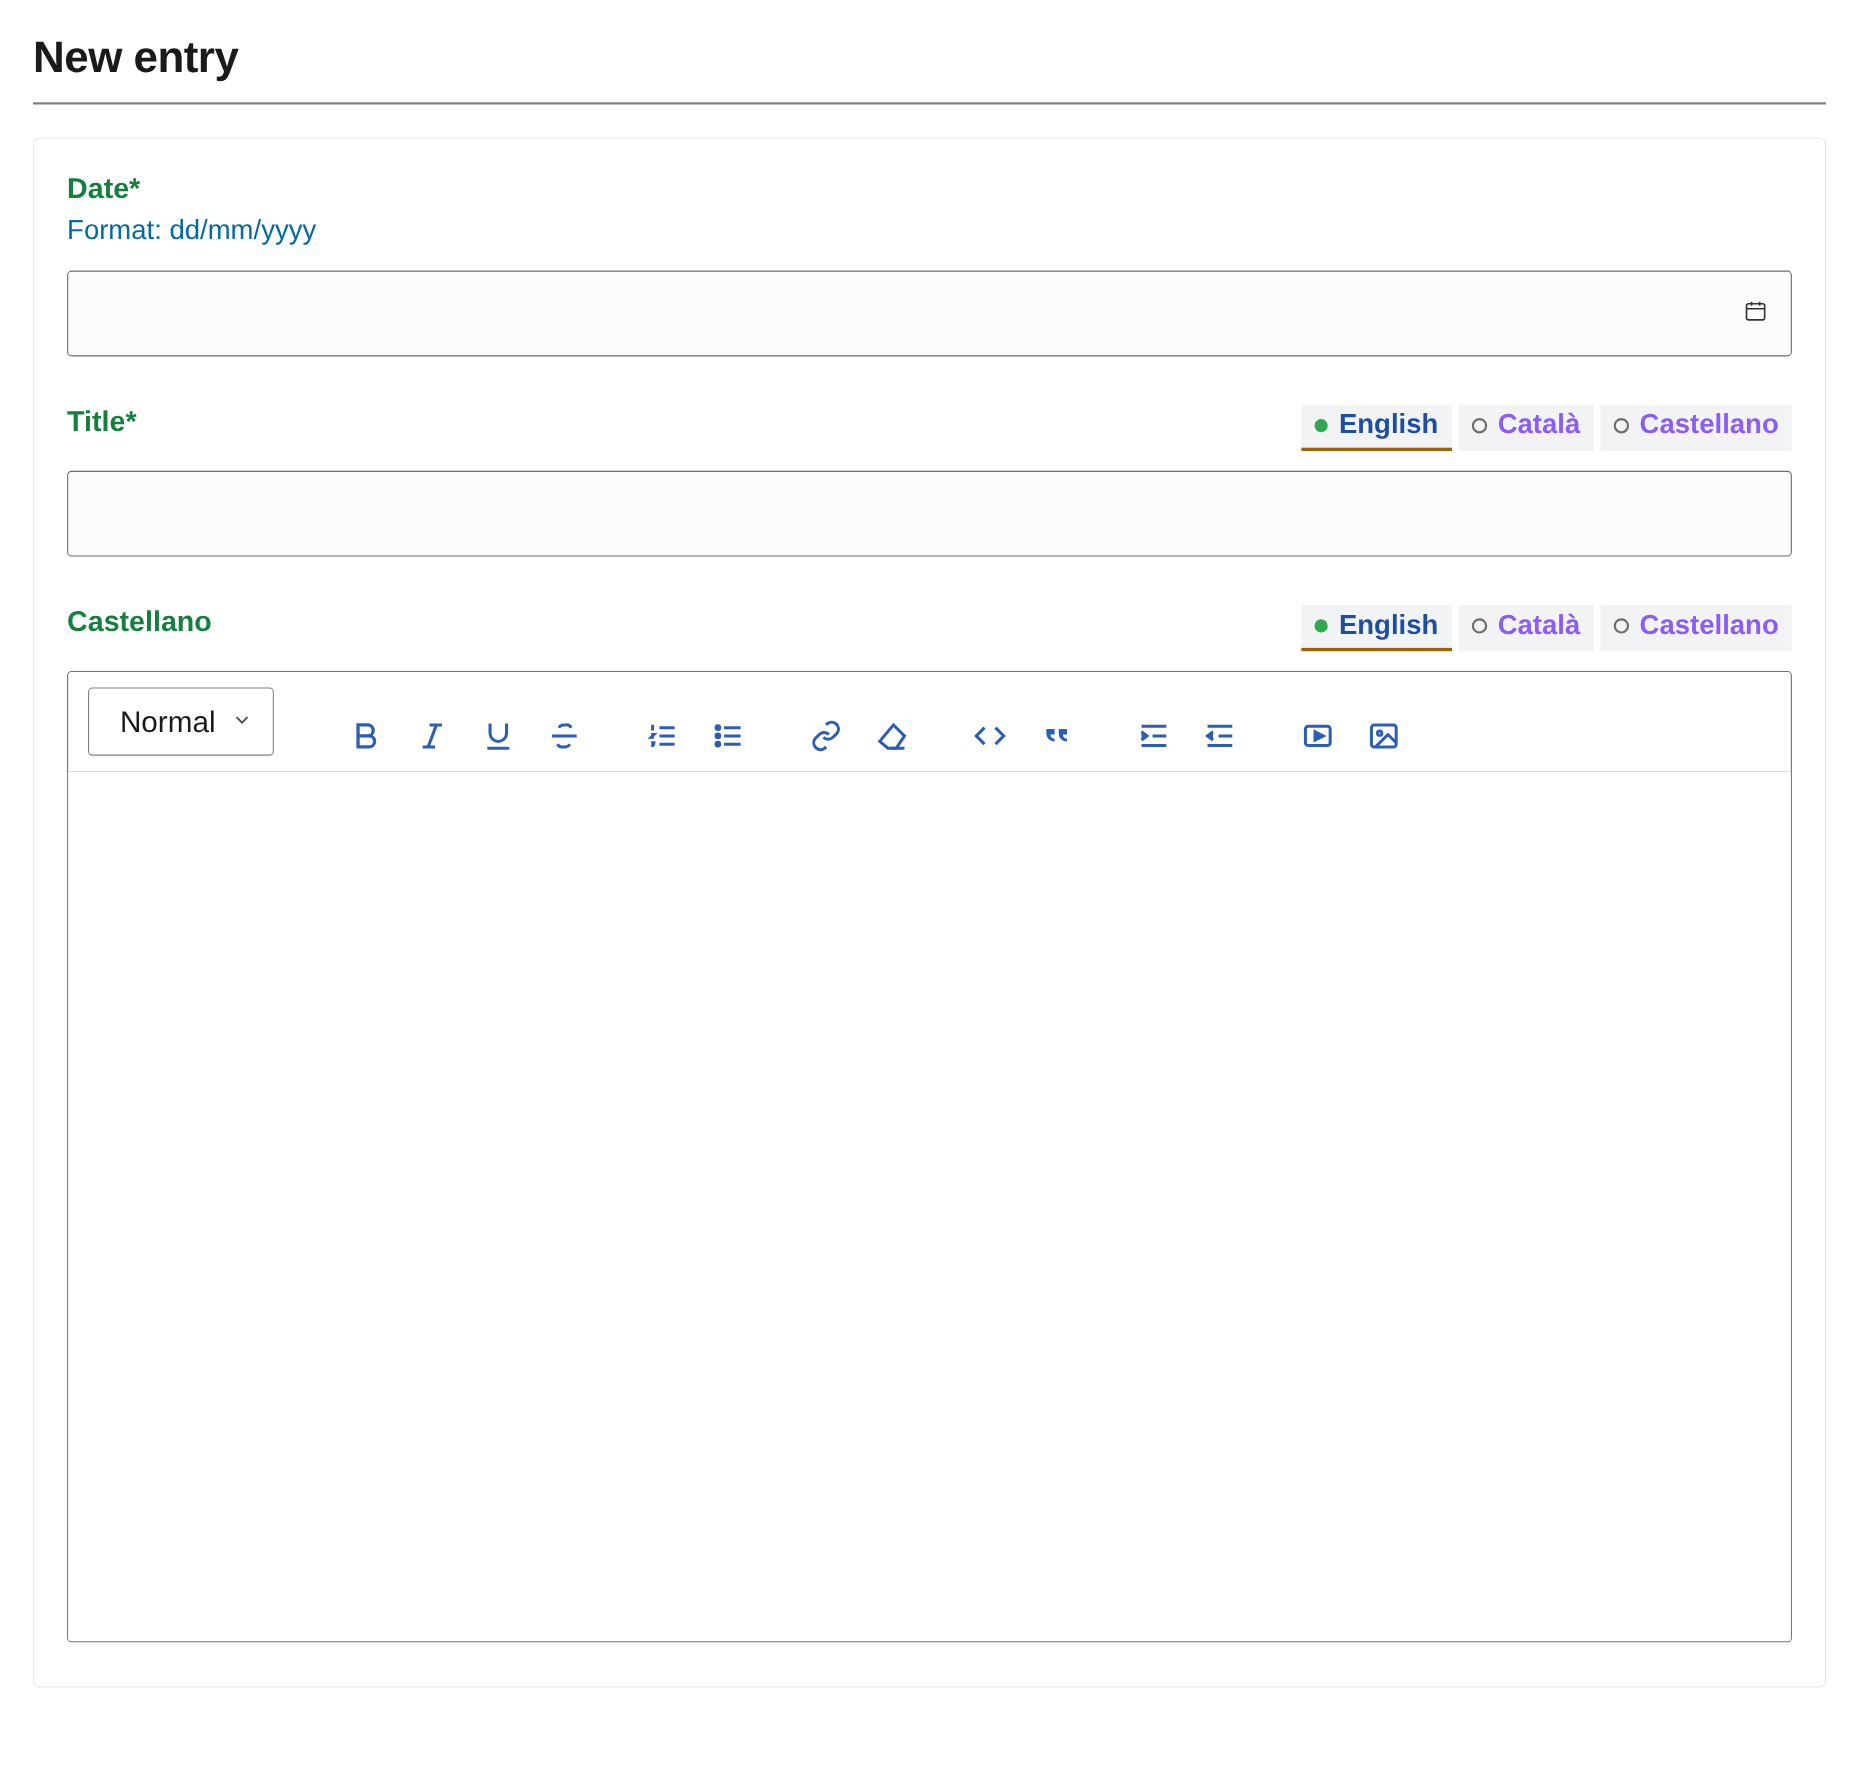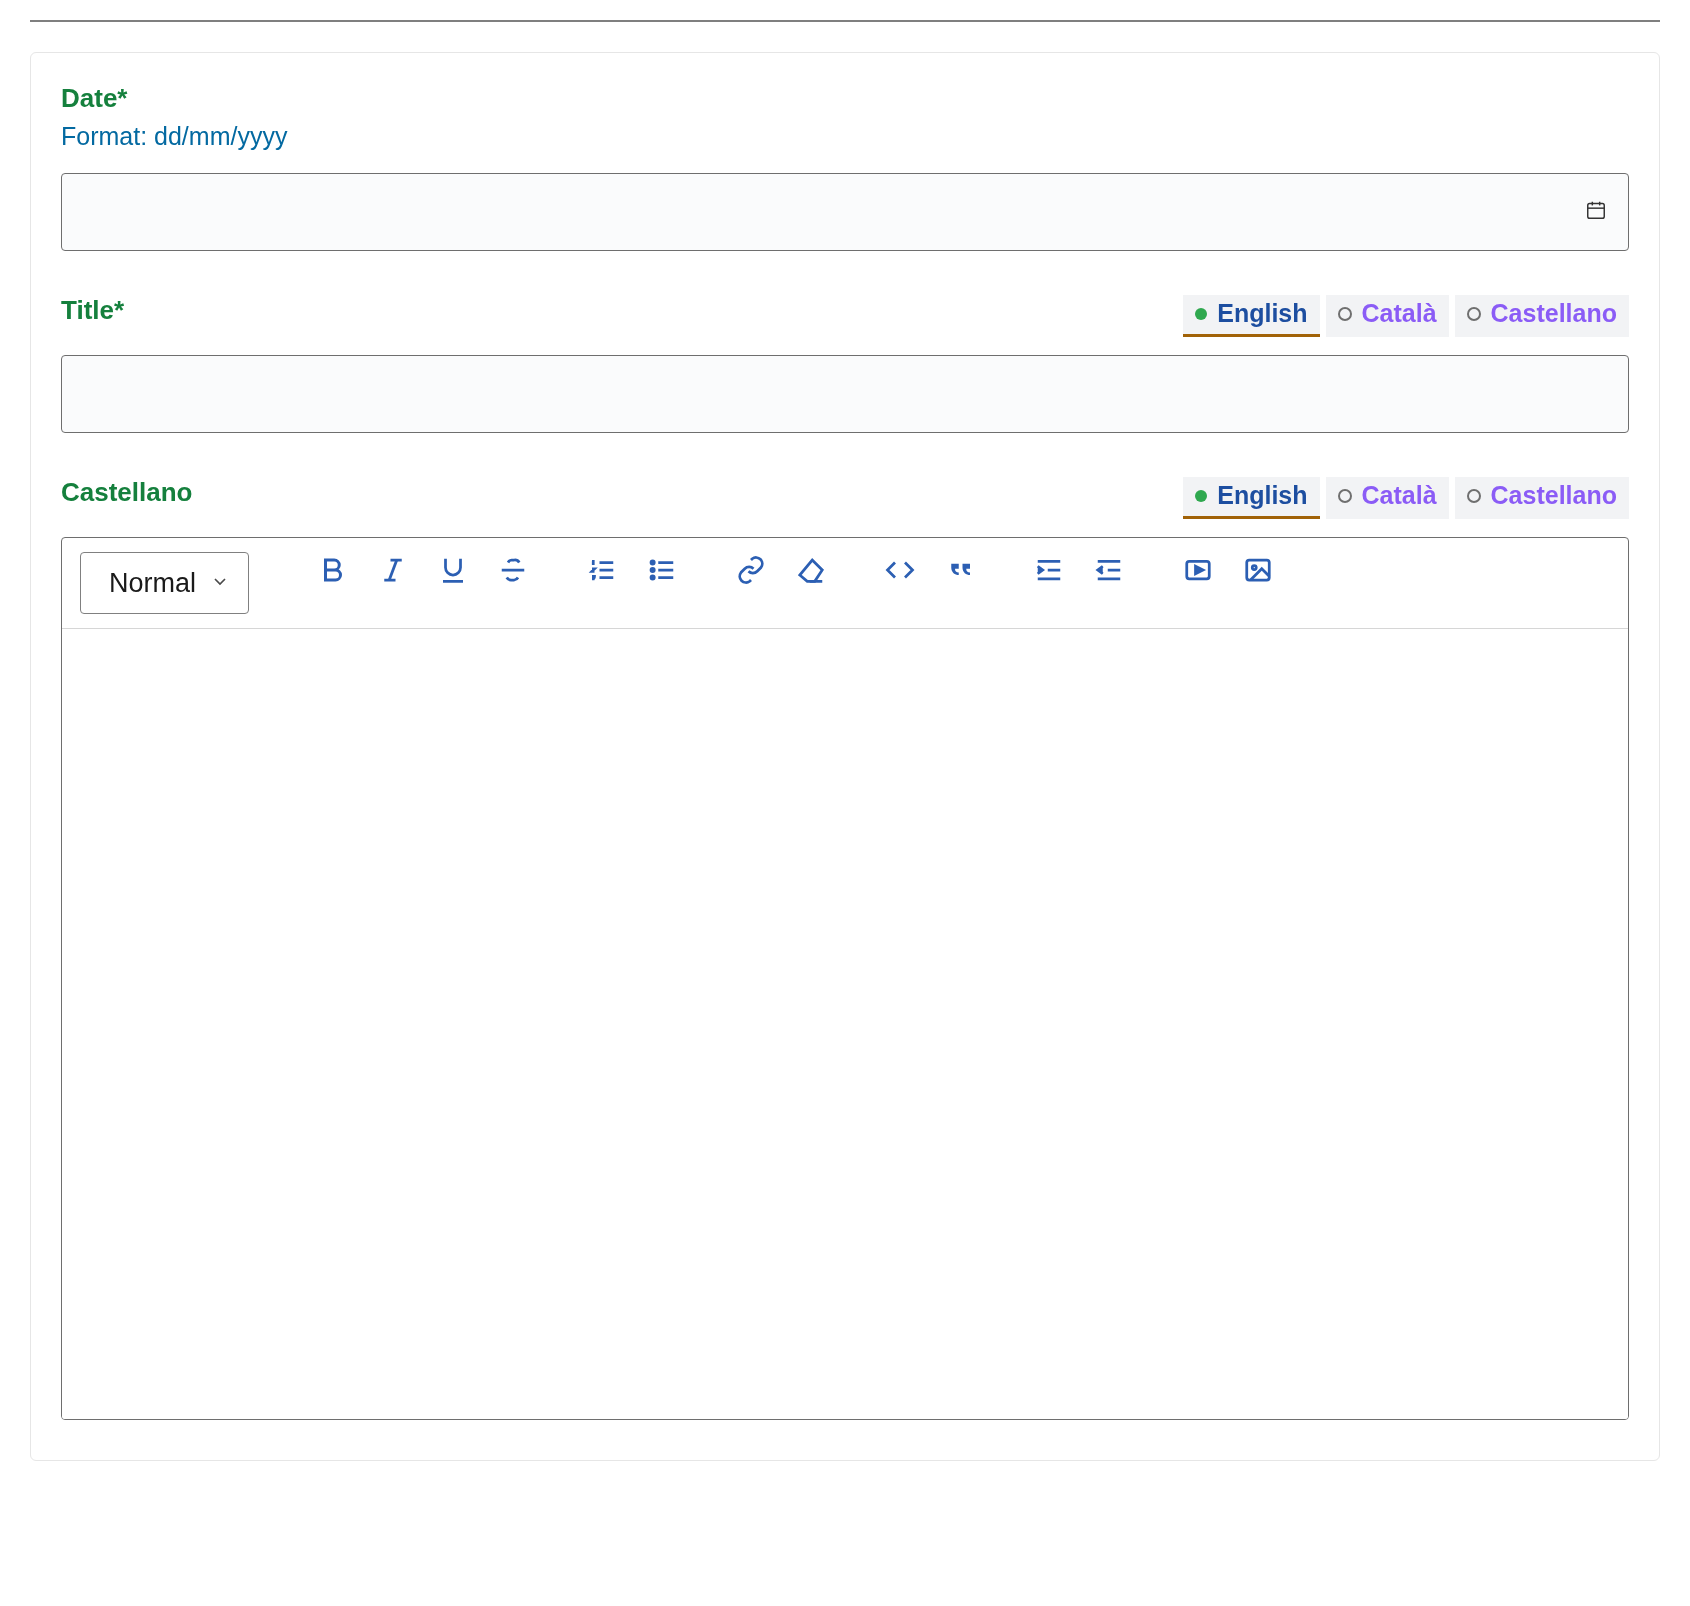--- a/index.html
+++ b/index.html
@@ -103,21 +103,21 @@
     display: inline-block;
   }
   .editor {
     border: 1.5px solid #6e6e6e;
     border-radius: 4px;
     background: #fff;
     overflow: hidden;
   }
   .toolbar {
     display: flex;
-    align-items: flex-start;
+    align-items: flex-end;
     gap: 0;
     padding: 14px 18px;
     border-bottom: 1px solid #d6d6d6;
   }
   .select-wrap {
     position: relative;
     display: inline-flex;
     align-items: center;
     border: 1.5px solid #808080;
     border-radius: 4px;
@@ -160,20 +160,21 @@
     padding: 16px;
     outline: none;
     background: #fff;
   }
 </style>
 </head>
 <body>
 
 <div class="page">
 
+  <h1 class="page-title">New entry</h1>
   <hr class="hr">
 
   <div class="card">
 
     <div class="field-label">Date*</div>
     <div class="field-hint">Format: dd/mm/yyyy</div>
     <div class="input-wrap">
       <input type="text" class="text-input" value="" style="">
       <span class="calendar-icon">
         <svg width="22" height="22" viewBox="0 0 24 24" fill="none" stroke="currentColor" stroke-width="1.6">

